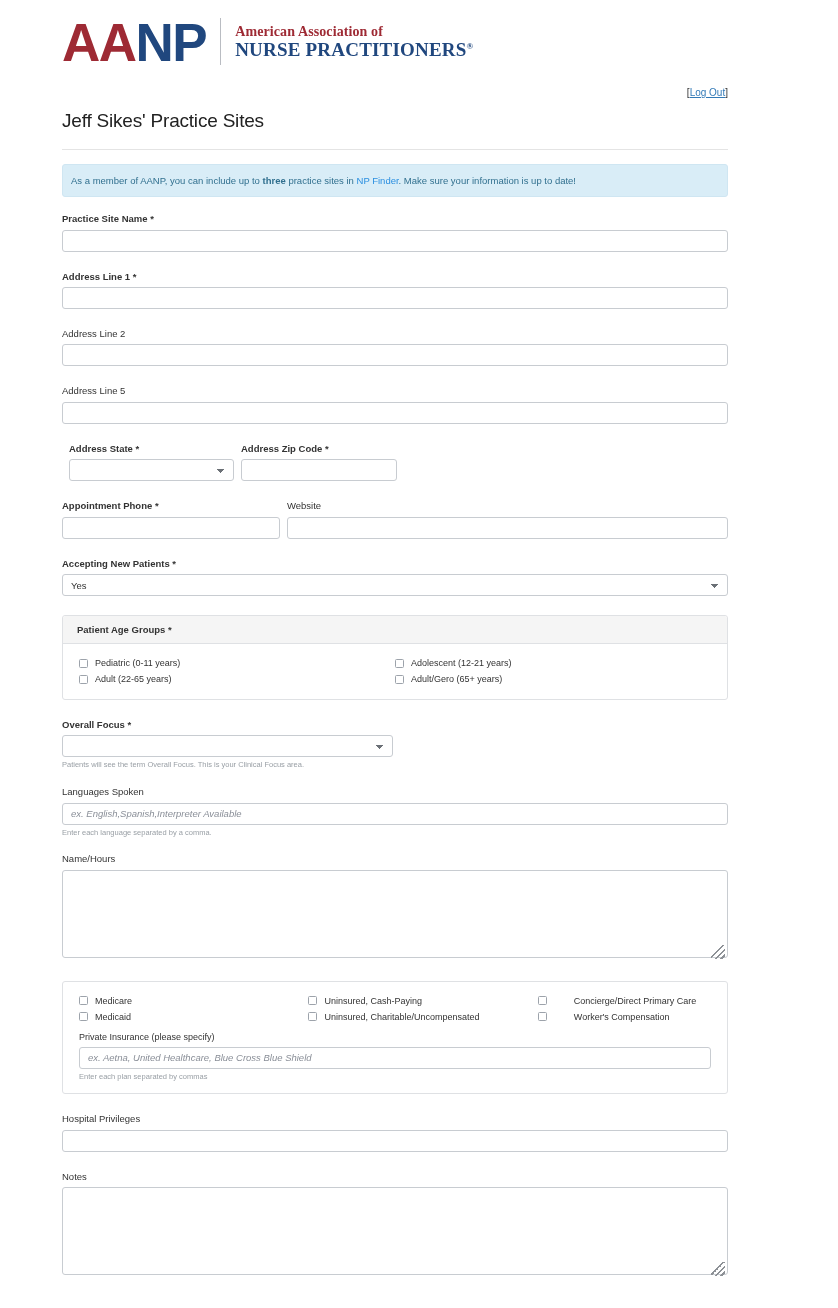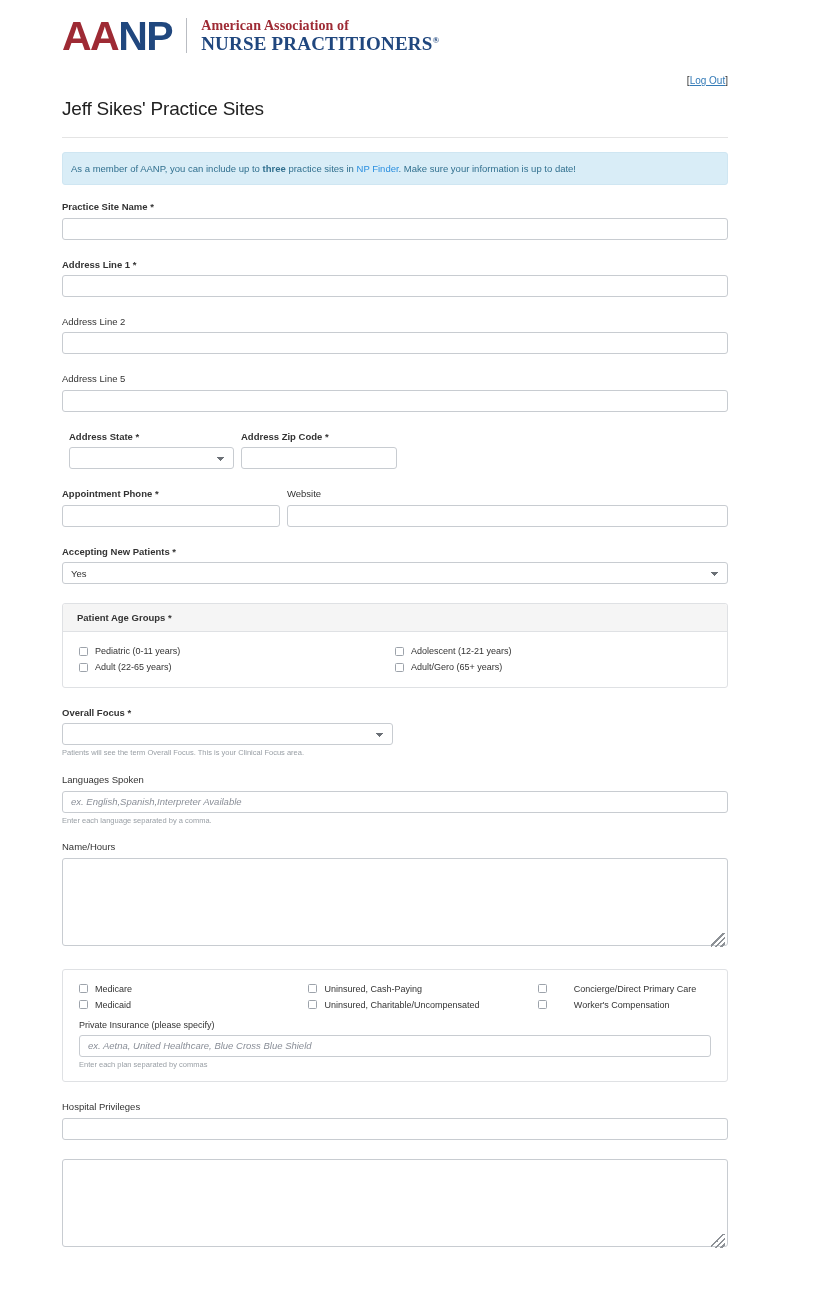--- a/index.html
+++ b/index.html
@@ -26,21 +26,21 @@
     padding: 16px 0 0 62px;
     display: flex;
     align-items: flex-start;
   }
   .logo-wrap {
     display: flex;
     align-items: center;
   }
   .logo-mark {
     font-family: "Liberation Sans", sans-serif;
-    font-size: 41px;
+    font-size: 53px;
     font-weight: 700;
     letter-spacing: -1.5px;
     line-height: 1;
     padding-right: 14px;
   }
   .logo-mark .aa { color: #9e2a34; }
   .logo-mark .np { color: #20477e; }
 
   .logo-divider {
     width: 1px;
@@ -407,20 +407,21 @@
       </div>
       <div class="gap-md"></div>
 
       <div class="field">
         <label class="fl">Hospital Privileges</label>
         <input class="ctrl" type="text" value="" style="">
       </div>
       <div class="gap-md"></div>
 
       <div class="field">
+        <label class="fl">Notes</label>
         <div class="ta-wrap">
           <textarea class="ctrl" style=""></textarea>
           <span class="ta-grip"></span>
         </div>
       </div>
 
     </div>
 
   </div>
 </div>

